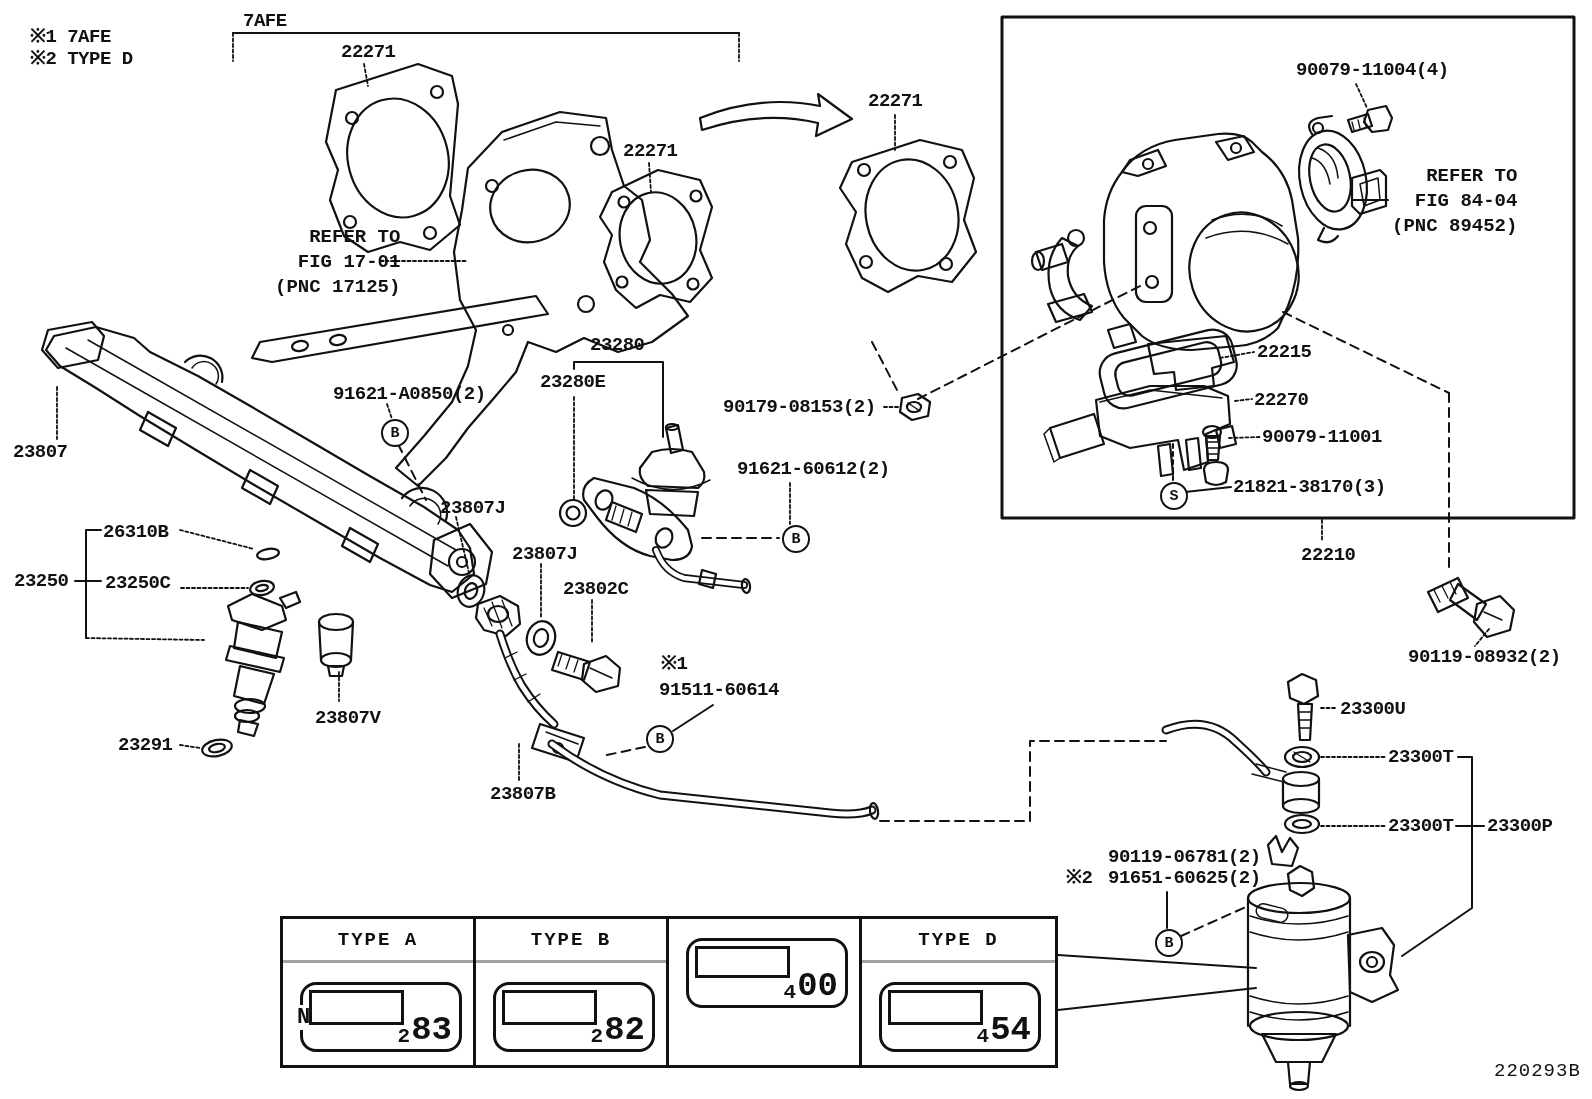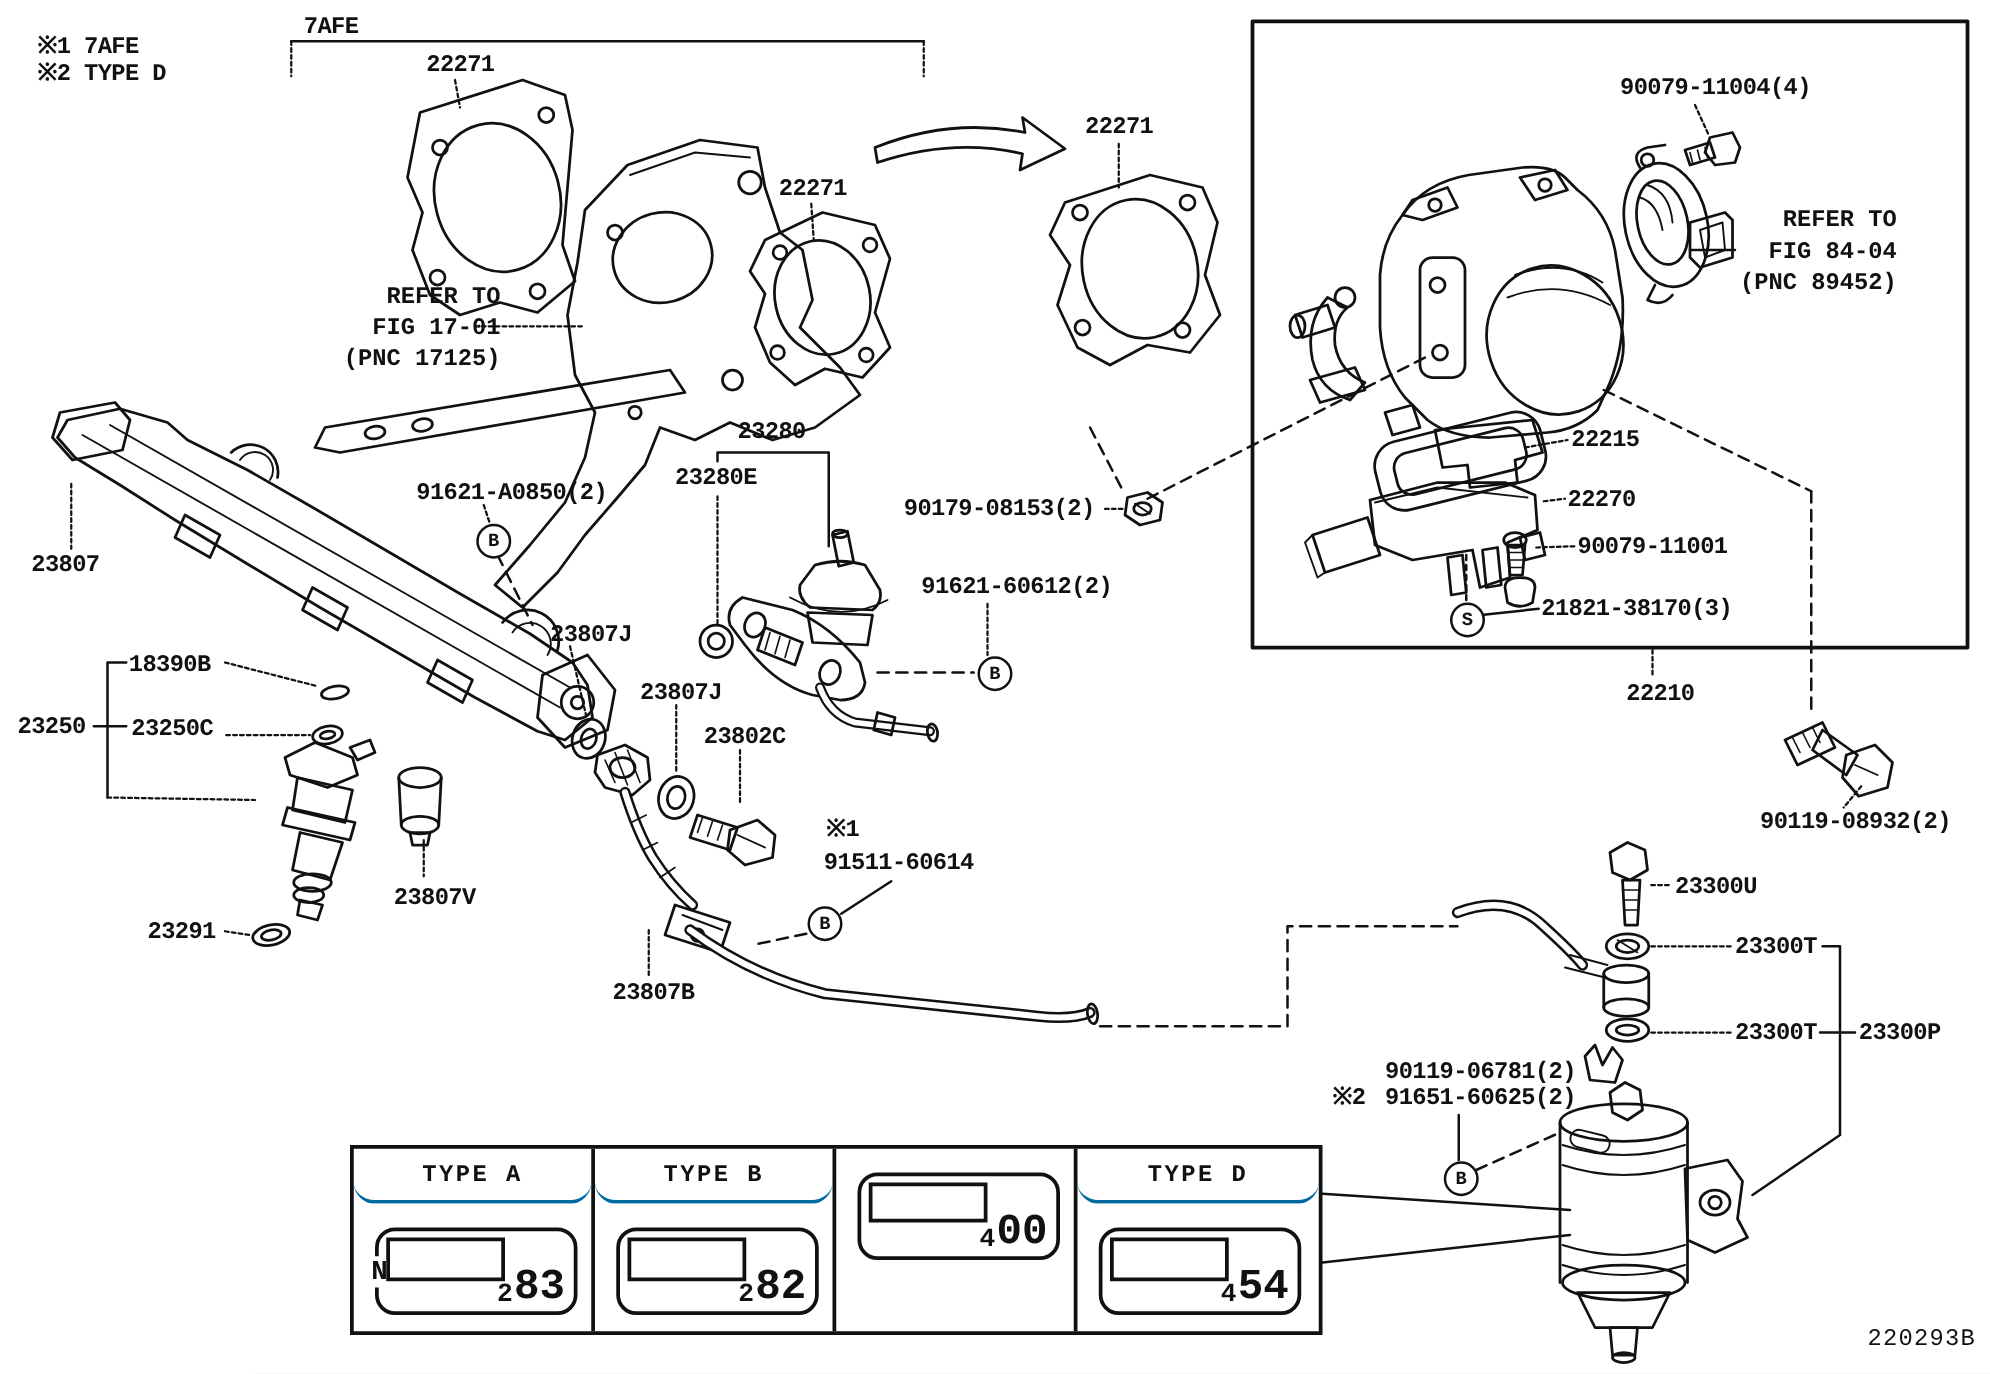--- a/index.html
+++ b/index.html
@@ -12,23 +12,23 @@
   .circ{position:absolute;width:24px;height:24px;border:2.5px solid #111;border-radius:50%;
         display:flex;align-items:center;justify-content:center;background:#fff;
         font:700 15px "Liberation Mono","DejaVu Sans Mono",monospace;}
   svg{position:absolute;left:0;top:0;}
   
   .type-table{position:absolute;left:280px;top:916px;width:778px;height:152px;
               border:3px solid #111;box-sizing:border-box;display:grid;
               grid-template-columns:repeat(4,1fr);background:transparent;}
   .tcol{border-right:3px solid #111;display:flex;flex-direction:column;min-width:0;}
   .tcol:last-child{border-right:none;justify-content:space-between;}
-  .thead{height:41px;border-bottom:3px solid #0369a1;display:flex;align-items:center;
+  .thead{height:41px;border-bottom:3px solid #a3a3a3;display:flex;align-items:center;
          justify-content:center;font:700 19px "Liberation Mono","DejaVu Sans Mono",monospace;
-         letter-spacing:2px;border-radius:17px;}
+         letter-spacing:2px;}
   .tbody{flex:1;position:relative;}
   .markbox{position:absolute;left:17px;top:19px;width:156px;height:64px;
            border:3px solid #111;border-radius:16px;}
   .innerrect{position:absolute;left:6px;top:5px;width:57%;height:46%;border:3px solid #111;}
   .marknum{position:absolute;right:7px;bottom:2px;font:700 34px/1 "Liberation Mono","DejaVu Sans Mono",monospace;}
   .marknum .pre{font-size:21px;position:relative;top:3px;margin-right:1px;}
   .sidemark{position:absolute;left:-7px;top:20px;font:700 22px "Liberation Mono","DejaVu Sans Mono",monospace;
             background:#fff;padding:0 1px;}
 </style>
 </head>
@@ -382,22 +382,22 @@
 <div class="lbl" style="left:723px;top:396px">90179-08153(2)</div>
 <div class="lbl" style="left:333px;top:383px">91621-A0850(2)</div>
 <div class="lbl" style="left:737px;top:458px">91621-60612(2)</div>
 
 <div class="lbl" style="left:1257px;top:341px">22215</div>
 <div class="lbl" style="left:1254px;top:389px">22270</div>
 <div class="lbl" style="left:1262px;top:426px">90079-11001</div>
 <div class="lbl" style="left:1233px;top:476px">21821-38170(3)</div>
 <div class="lbl" style="left:1301px;top:544px">22210</div>
 
-<div class="lbl" style="left:25px;top:441px">23807</div>
-<div class="lbl" style="left:103px;top:521px">18390B</div>
+<div class="lbl" style="left:13px;top:441px">23807</div>
+<div class="lbl" style="left:103px;top:521px">26310B</div>
 <div class="lbl" style="left:14px;top:570px">23250</div>
 <div class="lbl" style="left:105px;top:572px">23250C</div>
 
 <div class="lbl" style="left:440px;top:497px">23807J</div>
 <div class="lbl" style="left:512px;top:543px">23807J</div>
 <div class="lbl" style="left:563px;top:578px">23802C</div>
 
 <div class="lbl" style="left:661px;top:653px">※1</div>
 <div class="lbl" style="left:659px;top:679px">91511-60614</div>
 

